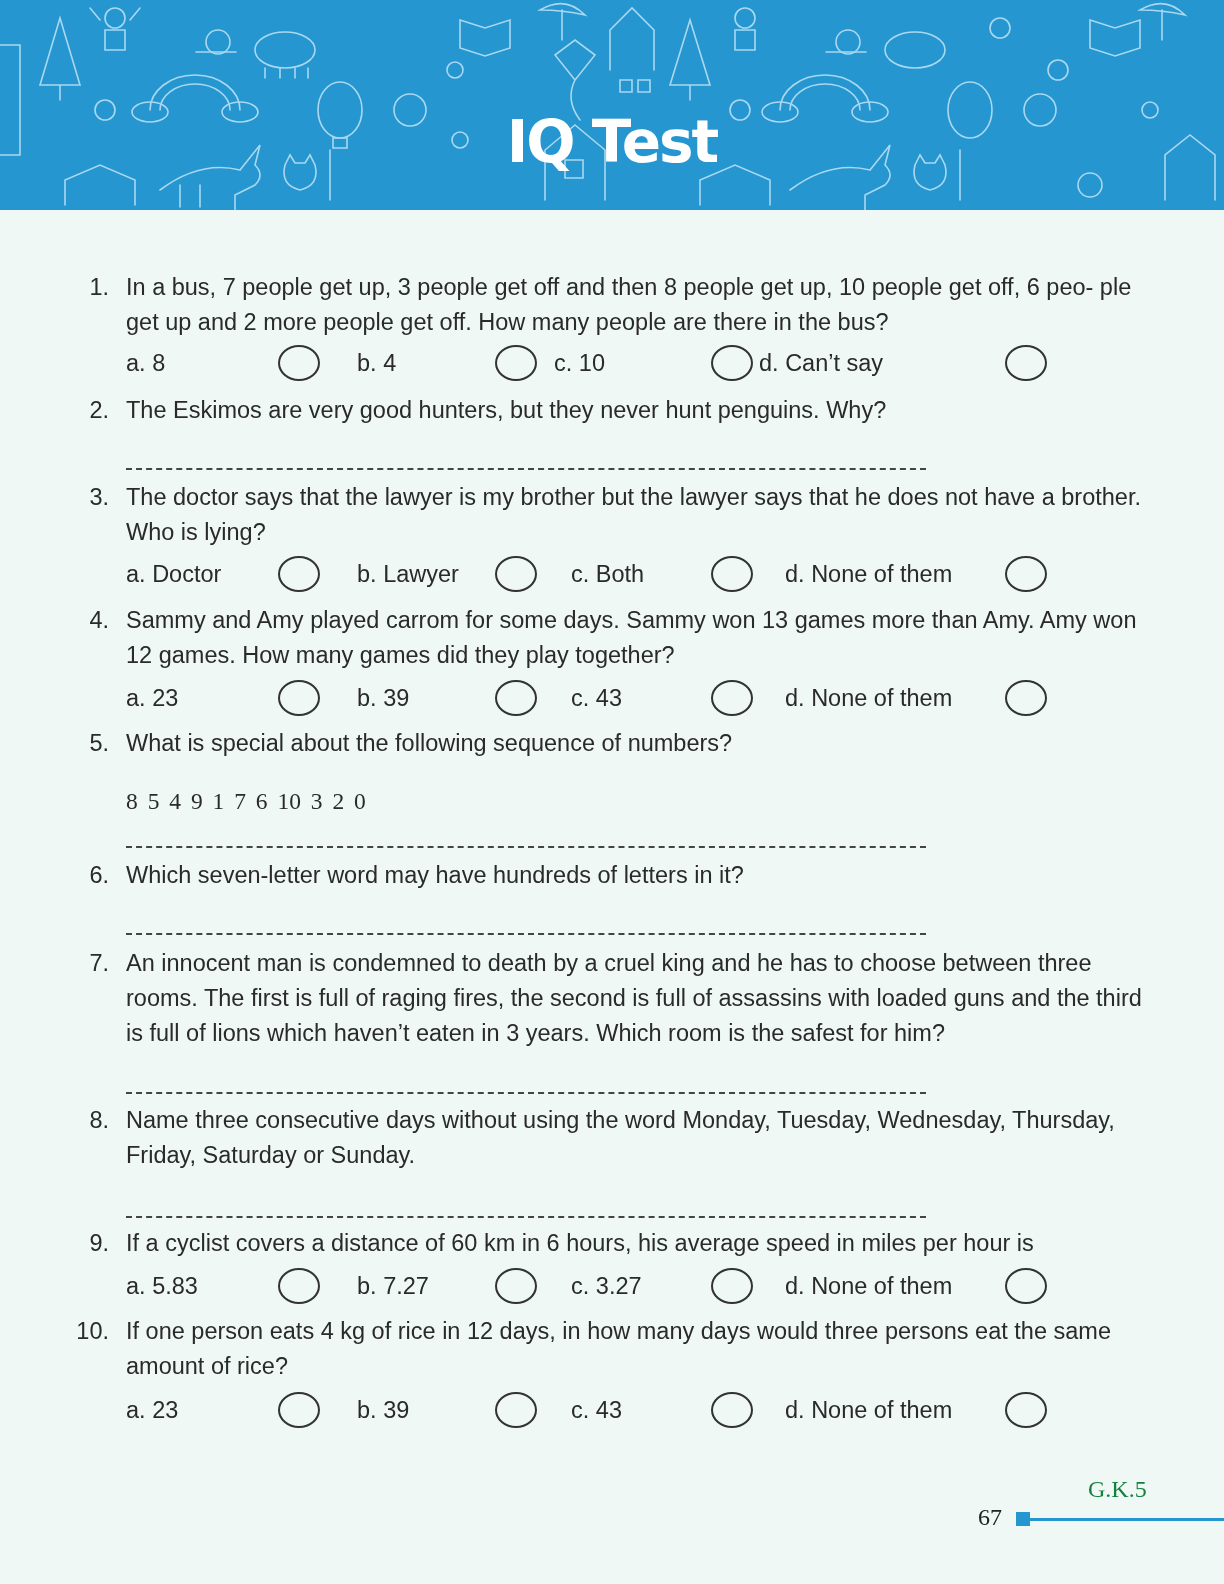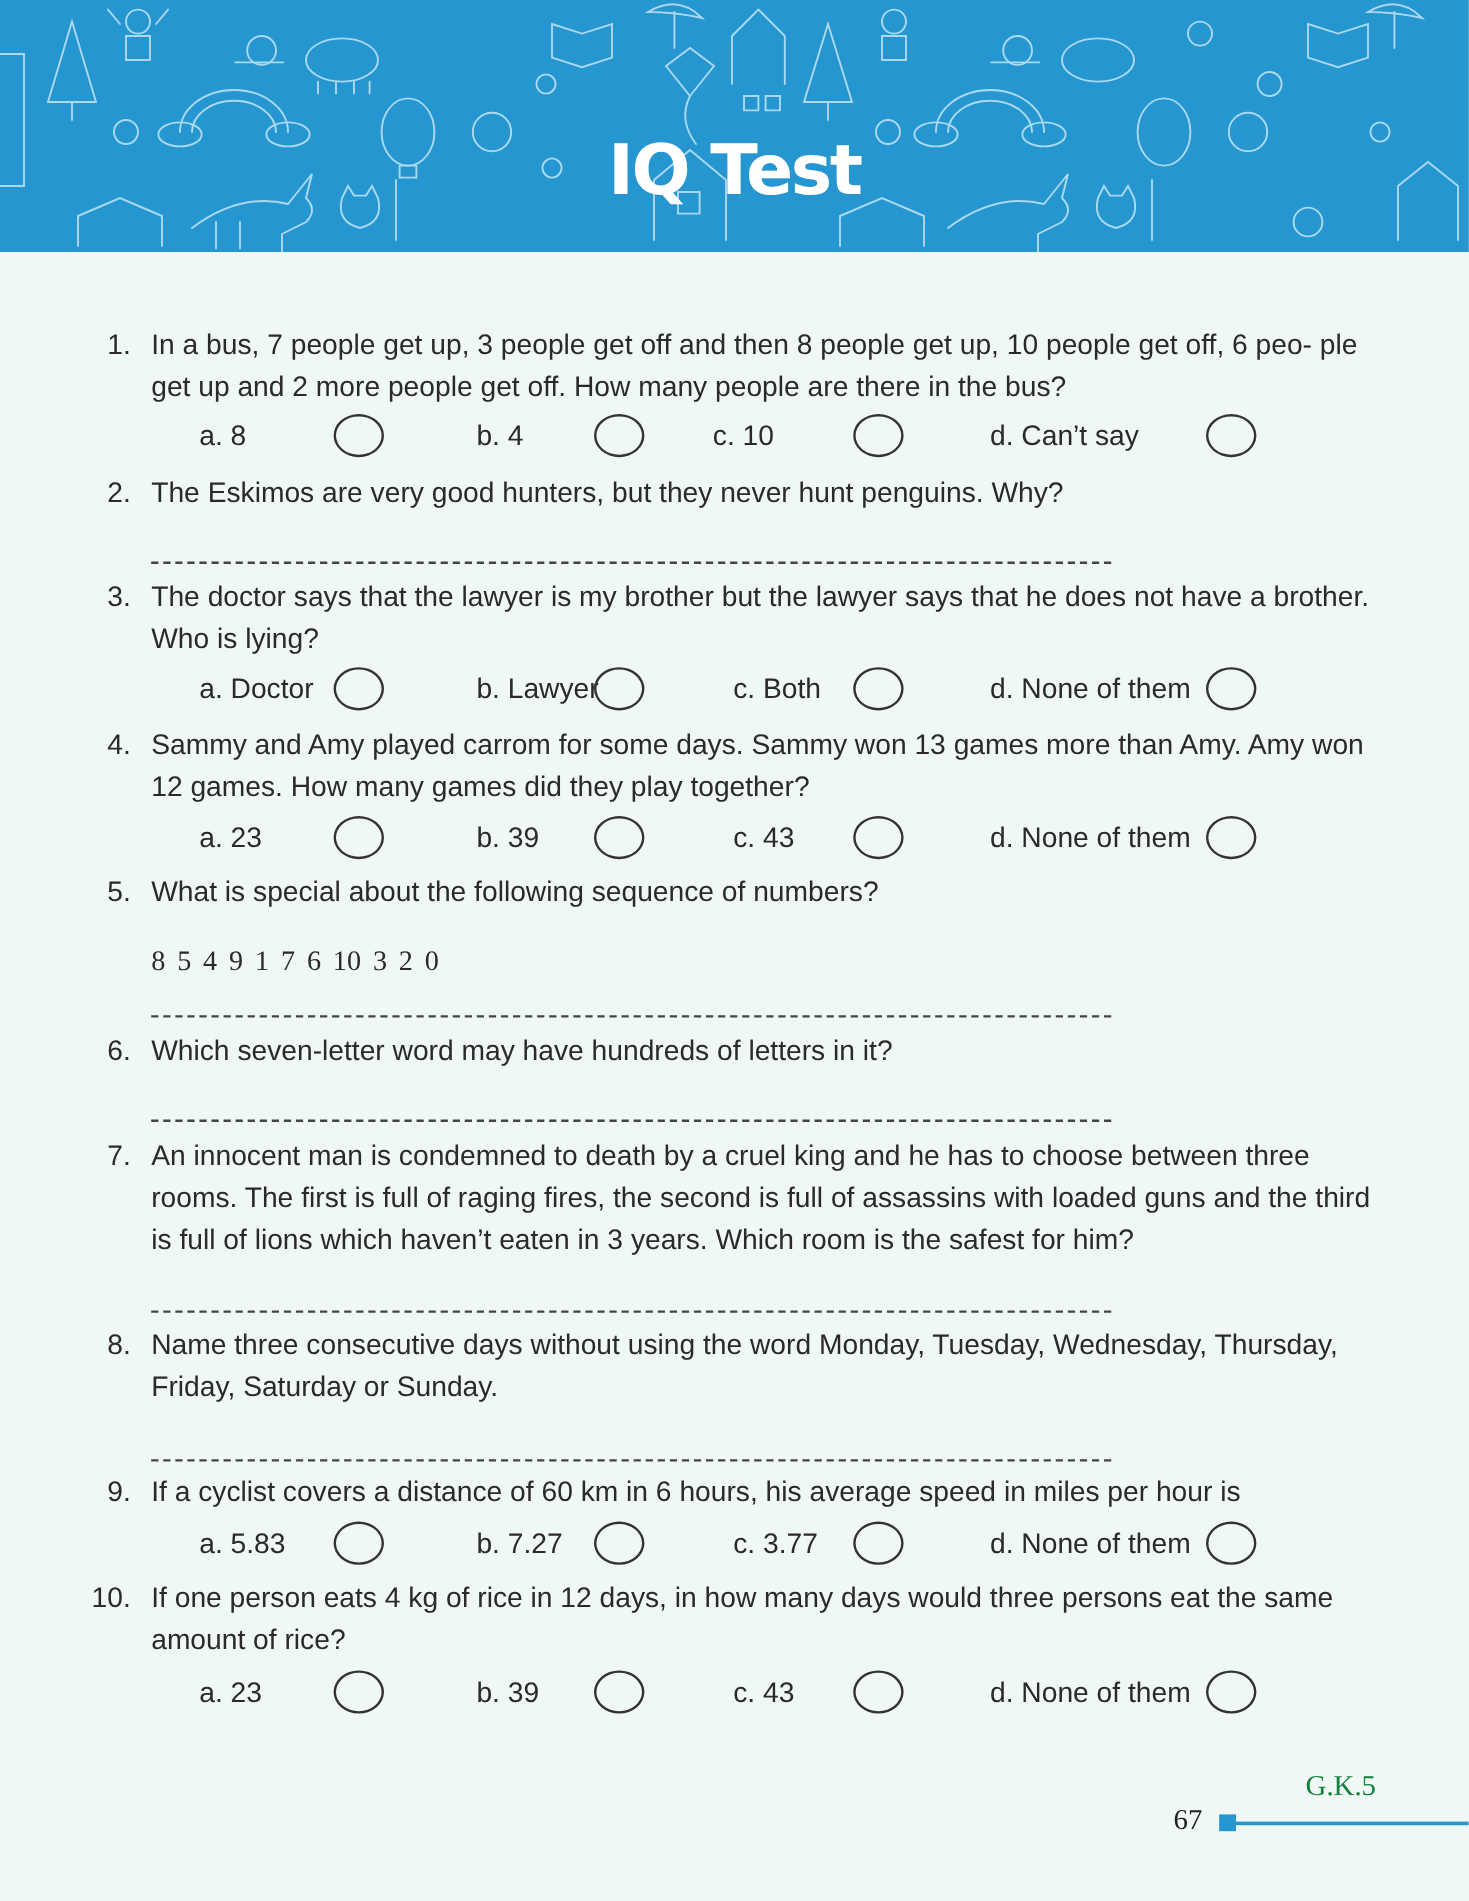--- a/index.html
+++ b/index.html
@@ -18,21 +18,21 @@
     position: absolute; left: 0; width: 1224px; top: 108px; text-align: center;
     font-family: "DejaVu Sans", sans-serif; font-weight: bold; font-size: 58px;
     color: #ffffff; letter-spacing: -2px;
   }
   .q {
     position: absolute; left: 0; width: 1224px; font-size: 23.5px; line-height: 35px;
   }
   .q-num { position: absolute; right: 1115px; text-align: right; }
   .q-text { position: absolute; left: 126px; width: 1030px; }
   .opts { position: absolute; left: 0; width: 1224px; height: 40px; font-size: 23.5px; }
-  .opt-label { position: absolute; top: 5px; white-space: nowrap; margin-left: 40px; }
+  .opt-label { position: absolute; top: 5px; white-space: nowrap; }
   .bubble {
     position: absolute; top: 0; width: 42px; height: 36px; border: 2px solid #333;
     border-radius: 50%; box-sizing: border-box; background: transparent; cursor: pointer;
   }
   .answer-line {
     position: absolute; left: 126px; width: 800px; height: 0;
     border-top: 2px dashed #444;
   }
   .seq { position: absolute; left: 126px; font-size: 23.5px; word-spacing: 4px; }
   .footer-book {
@@ -120,21 +120,21 @@
   <span class="q-num">1.</span>
   <span class="q-text">In a bus, 7 people get up, 3 people get off and then 8 people get up, 10 people get off, 6 peo- ple get up and 2 more people get off. How many people are there in the bus?</span>
 </div>
 <div class="opts" style="top:345px;">
   <span class="opt-label" style="left:126px">a.  8</span>
   <span class="bubble" style="left:278px"></span>
   <span class="opt-label" style="left:357px">b.  4</span>
   <span class="bubble" style="left:495px"></span>
   <span class="opt-label" style="left:554px">c.  10</span>
   <span class="bubble" style="left:711px"></span>
-  <span class="opt-label" style="left:785px">d.  Can’t say</span>
+  <span class="opt-label" style="left:759px">d.  Can’t say</span>
   <span class="bubble" style="left:1005px"></span>
 </div>
 
 <div class="q" style="top:393px;">
   <span class="q-num">2.</span>
   <span class="q-text">The Eskimos are very good hunters, but they never hunt penguins. Why?</span>
 </div>
 <div class="answer-line" style="top:468px;"></div>
 
 <div class="q" style="top:480px;">
@@ -194,21 +194,21 @@
 
 <div class="q" style="top:1226px;">
   <span class="q-num">9.</span>
   <span class="q-text">If a cyclist covers a distance of 60 km in 6 hours, his average speed in miles per hour is</span>
 </div>
 <div class="opts" style="top:1268px;">
   <span class="opt-label" style="left:126px">a.  5.83</span>
   <span class="bubble" style="left:278px"></span>
   <span class="opt-label" style="left:357px">b.  7.27</span>
   <span class="bubble" style="left:495px"></span>
-  <span class="opt-label" style="left:571px">c.  3.77</span>
+  <span class="opt-label" style="left:571px">c.  3.27</span>
   <span class="bubble" style="left:711px"></span>
   <span class="opt-label" style="left:785px">d.  None of them</span>
   <span class="bubble" style="left:1005px"></span>
 </div>
 
 <div class="q" style="top:1314px;">
   <span class="q-num">10.</span>
   <span class="q-text">If one person eats 4 kg of rice in 12 days, in how many days would three persons eat the same amount of rice?</span>
 </div>
 <div class="opts" style="top:1392px;">

